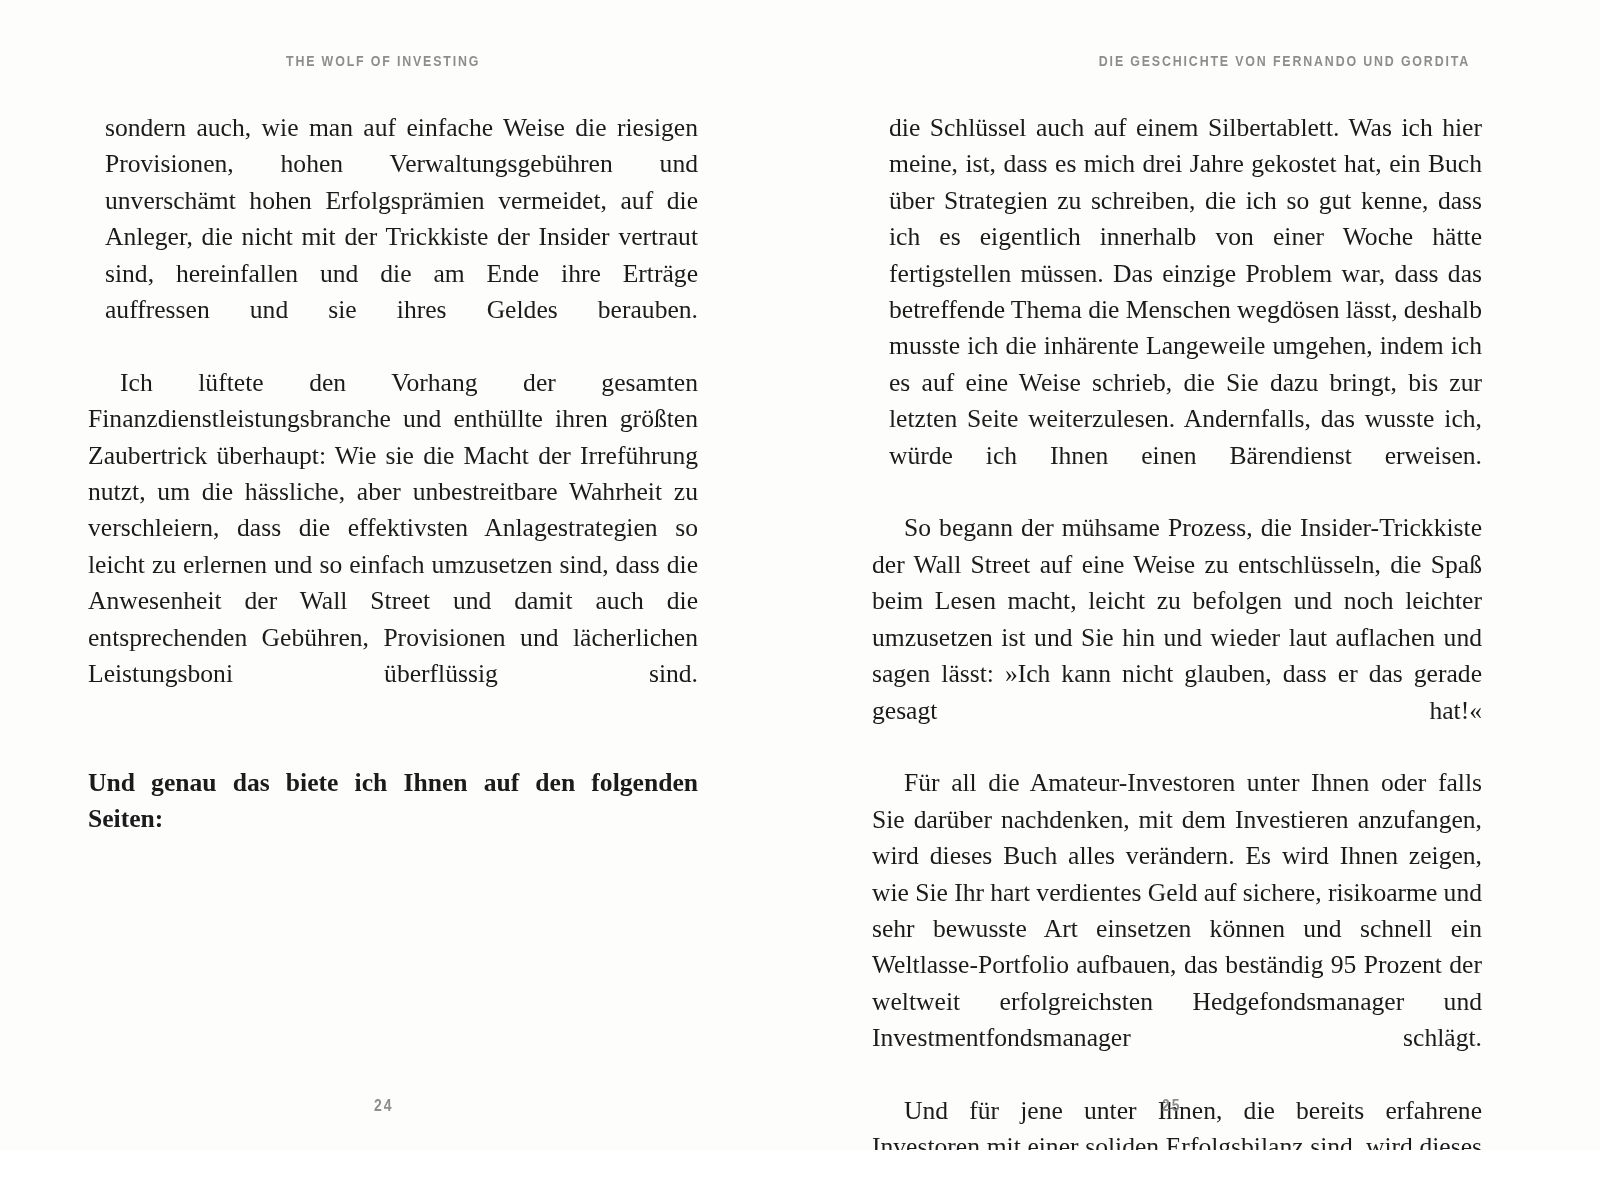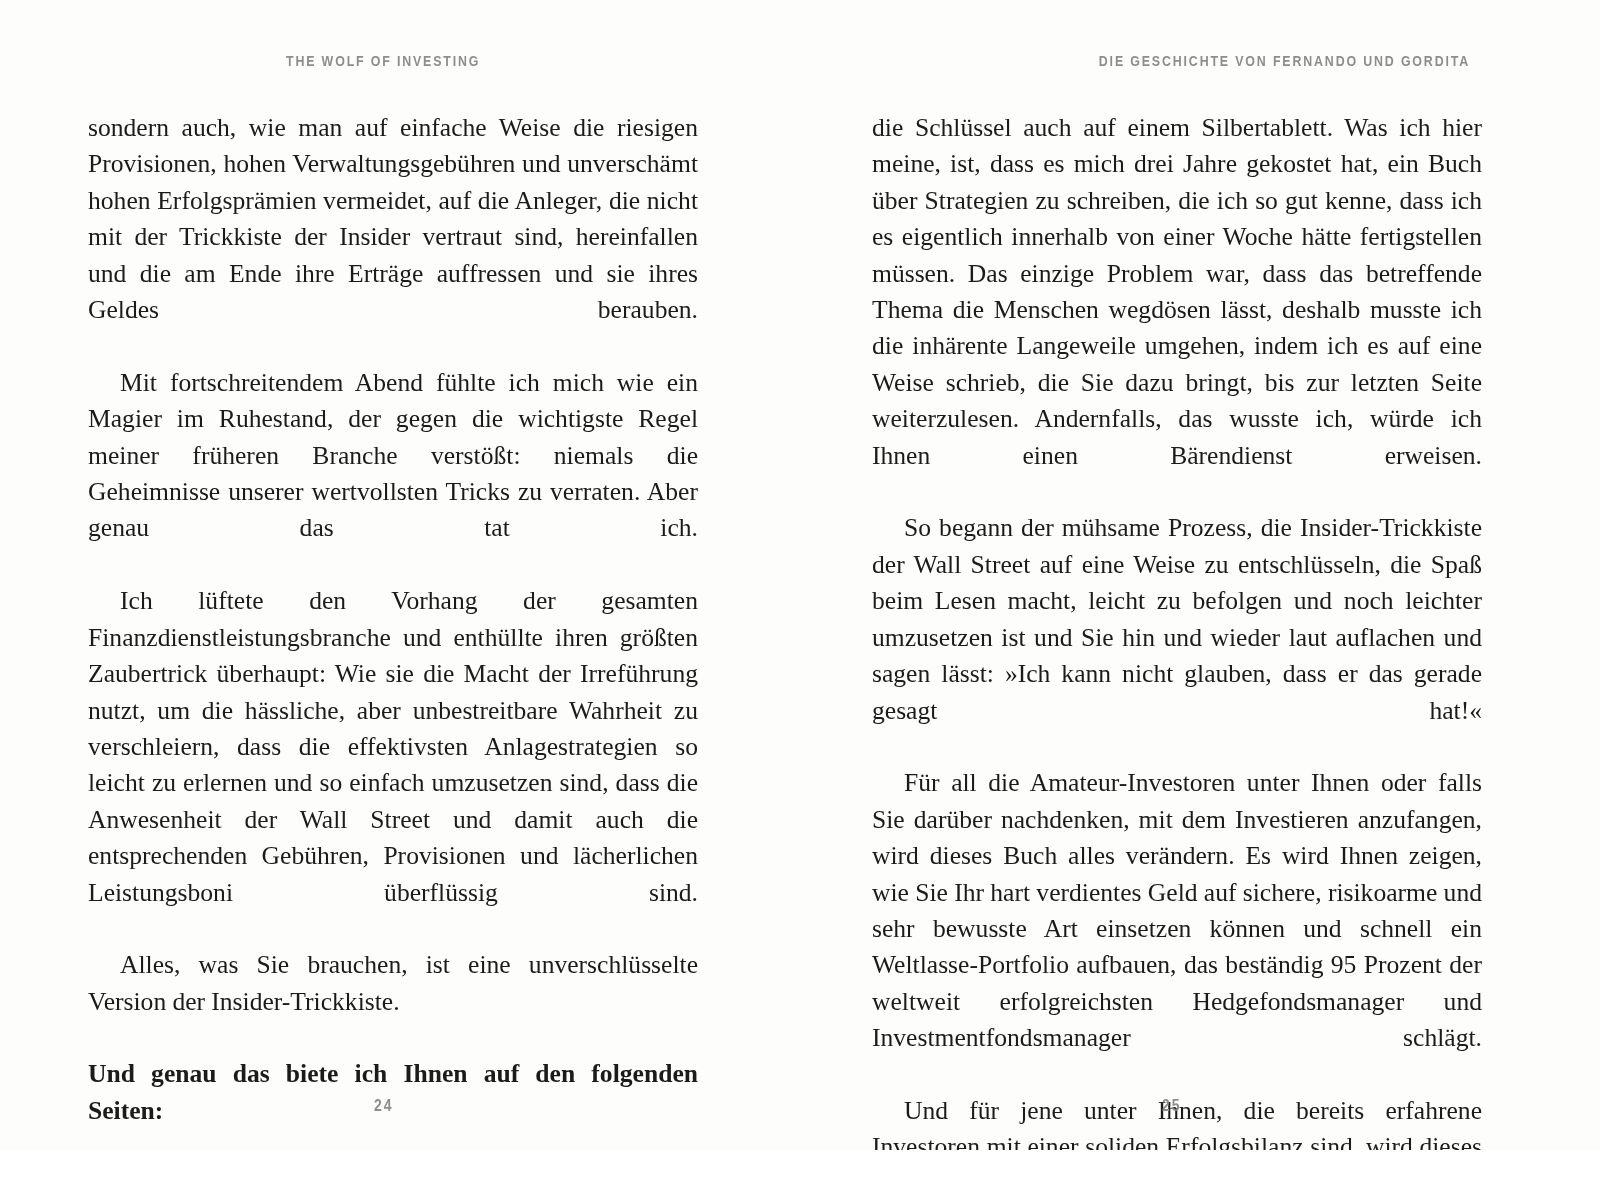--- a/index.html
+++ b/index.html
@@ -71,20 +71,21 @@
     text-justify: inter-word;
     hyphens: none;
     -webkit-hyphens: none;
     word-spacing: -0.2px;
   }
   .col p.indent {
     text-indent: 32px;
   }
   .col p.noindent {
     text-indent: 0;
+    margin-left: 17px;
   }
   
   .col p::after {
     content: "";
     display: inline-block;
     width: 100%;
   }
   .col p.nostretch::after { display: none; }
 
   .lead-heading {
@@ -119,25 +120,23 @@
     <div class="running-head verso">THE WOLF OF INVESTING</div>
     <div class="running-head recto">DIE GESCHICHTE VON FERNANDO UND GORDITA</div>
   </div>
 
   <div class="spread">
 
     <div class="col left">
 
       <p class="noindent">sondern auch, wie man auf einfache Weise die riesigen Provisionen, hohen Verwaltungsgebühren und unverschämt hohen Erfolgsprämien vermeidet, auf die Anleger, die nicht mit der Trickkiste der Insider vertraut sind, hereinfallen und die am Ende ihre Erträge auffressen und sie ihres Geldes berauben.</p>
 
-      <p class="indent">Mit fortschreitendem Abend fühlte ich mich wie ein Magier im Ruhestand, der gegen die wichtigste Regel meiner früheren Branche verstößt: niemals die Geheimnisse unserer wertvollsten Tricks zu verraten. Aber genau das tat ich.</p>
 
       <p class="indent">Ich lüftete den Vorhang der gesamten Finanzdienstleistungsbranche und enthüllte ihren größten Zaubertrick überhaupt: Wie sie die Macht der Irreführung nutzt, um die hässliche, aber unbestreitbare Wahrheit zu verschleiern, dass die effektivsten Anlagestrategien so leicht zu erlernen und so einfach umzusetzen sind, dass die Anwesenheit der Wall Street und damit auch die entsprechenden Gebühren, Provisionen und lächerlichen Leistungsboni überflüssig sind.</p>
 
-      <p class="indent nostretch">Alles, was Sie brauchen, ist eine unverschlüsselte Version der Insider-Trickkiste.</p>
 
       <p class="lead-heading">Und genau das biete ich Ihnen auf den folgenden Seiten:</p>
 
     </div>
 
     <div class="col right">
 
       <p class="noindent">die Schlüssel auch auf einem Silbertablett. Was ich hier meine, ist, dass es mich drei Jahre gekostet hat, ein Buch über Strategien zu schreiben, die ich so gut kenne, dass ich es eigentlich innerhalb von einer Woche hätte fertigstellen müssen. Das einzige Problem war, dass das betreffende Thema die Menschen wegdösen lässt, deshalb musste ich die inhärente Langeweile umgehen, indem ich es auf eine Weise schrieb, die Sie dazu bringt, bis zur letzten Seite weiterzulesen. Andernfalls, das wusste ich, würde ich Ihnen einen Bärendienst erweisen.</p>
 
       <p class="indent">So begann der mühsame Prozess, die Insider-Trickkiste der Wall Street auf eine Weise zu entschlüsseln, die Spaß beim Lesen macht, leicht zu befolgen und noch leichter umzusetzen ist und Sie hin und wieder laut auflachen und sagen lässt: »Ich kann nicht glauben, dass er das gerade gesagt hat!«</p>

